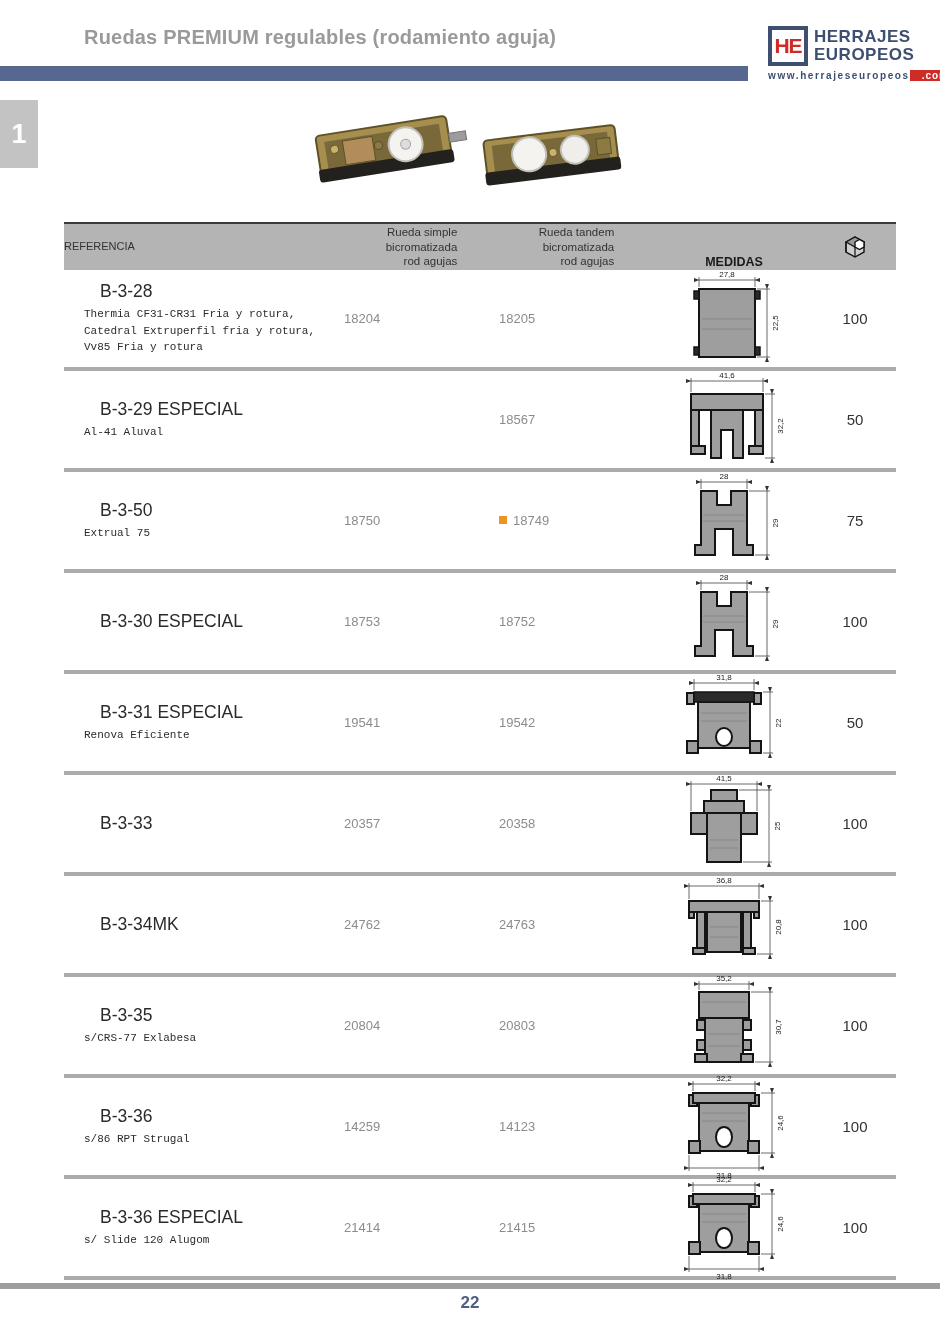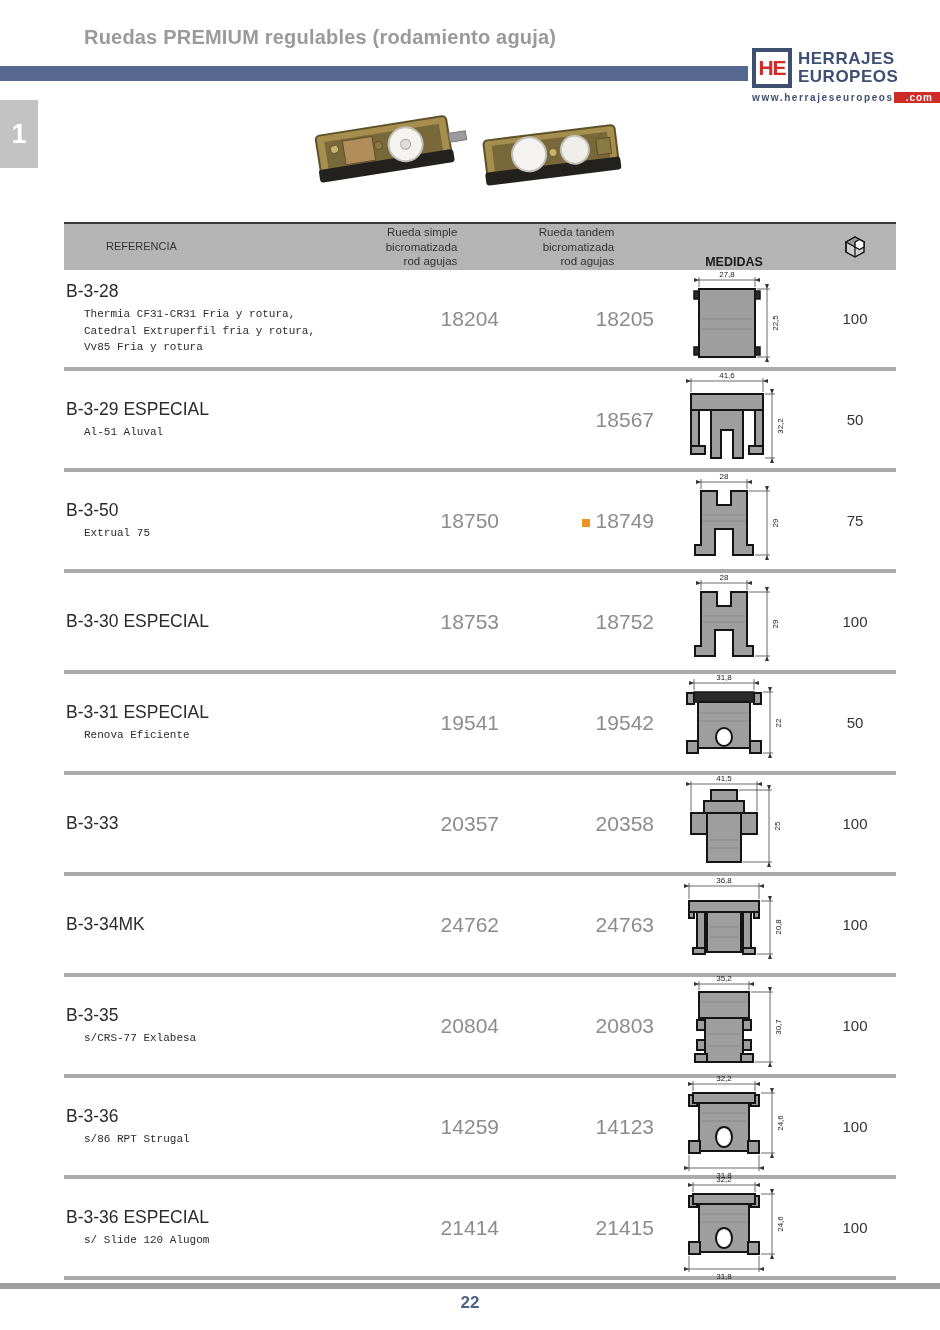--- a/index.html
+++ b/index.html
@@ -5,21 +5,21 @@
   * { margin:0; padding:0; box-sizing:border-box; }
   body { background:#fff; }
   .page { position:relative; width:940px; height:1330px; background:#fff;
           font-family:"Liberation Sans", sans-serif; overflow:hidden; }
 
   
   .title { position:absolute; left:84px; top:26px; font-size:20px; font-weight:bold;
            color:#9a9a9a; letter-spacing:0.2px; }
   .accent-bar { position:absolute; left:0; top:66px; width:748px; height:15px; background:#56688f; }
 
-  .logo { position:absolute; left:752px; top:26px; width:162px;margin-top:22px; }
+  .logo { position:absolute; left:768px; top:26px; width:162px; }
   .logo-top { display:flex; align-items:center; gap:6px; }
   .monogram { width:40px; height:40px; border:4px solid #3e4f72; background:#fff;
               display:flex; align-items:center; justify-content:center;
               color:#cf2b27; font-weight:bold; font-size:21px; letter-spacing:-1px; }
   .brand { color:#3e4f72; font-weight:bold; font-size:17px; line-height:18px; letter-spacing:0.5px; }
   .weburl { margin-top:4px; text-align:right; font-size:10px; font-weight:bold;
             color:#3e4f72; letter-spacing:1.6px; white-space:nowrap; }
   .weburl .tld { background:#cf2b27; color:#fff; padding:0 12px; letter-spacing:1px; }
 
   .tab1 { position:absolute; left:0; top:100px; width:38px; height:68px; background:#c3c3c3;
@@ -29,32 +29,32 @@
   .photo { position:absolute; }
   .photo-left { left:305px; top:102px; }
   .photo-right { left:472px; top:110px; }
 
   
   .table { position:absolute; left:64px; top:222px; width:832px; }
   .thead { display:flex; background:#b4b4b4; border-top:2px solid #3a3a3a; height:48px; }
   .th { display:flex; align-items:center; justify-content:center; color:#333;
         font-size:11.5px; line-height:1.25; text-align:center; }
   .pre { white-space:pre-line;text-align:right; }
-  .th-ref { width:280px; justify-content:flex-start; padding-left:42px; font-size:11px; }
+  .th-ref { width:280px; justify-content:flex-start; font-size:11px; }
   .th-simple { width:155px; }
   .th-tandem { width:155px; }
   .th-med { width:160px; font-weight:bold; font-size:12.5px; color:#1a1a1a;margin-top:32px; }
   .th-pack { width:82px; }
 
   .row { display:flex; align-items:center; height:101px; border-bottom:4px solid #ababab; }
   .c1 { width:280px; height:100%; display:flex; flex-direction:column; justify-content:center; padding-left:2px; }
-  .ref { font-size:17.5px; color:#2b2b2b; }
+  .ref { font-size:17.5px; color:#2b2b2b;margin-left:34px; }
   .sub { font-size:11px; color:#2b2b2b; padding-left:18px; margin-top:4px; line-height:1.5; max-width:258px;font-family:Liberation Mono, monospace; }
   .sub:empty { display:none; }
-  .c2, .c3 { width:155px; text-align:right; font-size:21px; color:#8c8c8c; }
+  .c2, .c3 { width:155px; text-align:left; font-size:13px; color:#8c8c8c; }
   .c3 .marker { display:inline-block; width:8px; height:8px; background:#ef941f; margin-right:6px; vertical-align:1px; }
   .c4 { width:160px; display:flex; justify-content:center; }
   .c5 { width:82px; text-align:center; font-size:15px; color:#333; }
 
   svg text { font-family:"Liberation Sans", sans-serif; font-size:8px; fill:#222; }
   .prof { fill:#9e9e9e; stroke:#141414; stroke-width:2; }
   .profd { fill:#2a2a2a; stroke:#141414; stroke-width:1.5; }
   .hole { fill:#fff; stroke:#141414; stroke-width:2; }
   .tex { stroke:#777; stroke-width:1; opacity:0.55; }
   .ext { stroke:#444; stroke-width:0.8; fill:none; }
@@ -163,21 +163,21 @@
           <line class="ext" x1="98" y1="20" x2="98" y2="88" marker-start="url(#ar)" marker-end="url(#ar)"></line>
           <text x="106" y="57" text-anchor="middle" transform="rotate(-90 106 54)">22,5</text>
         </svg>
       </div>
       <div class="c5">100</div>
     </div>
 
     <div class="row">
       <div class="c1">
           <div class="ref">B-3-29 ESPECIAL</div>
-        <div class="sub">Al-51 Aluval</div>
+        <div class="sub">Al-41 Aluval</div>
         </div>
       <div class="c2"></div>
       <div class="c3"><span>18567</span></div>
       <div class="c4">
         <svg width="130" height="100" viewBox="0 0 130 100">
           <rect class="prof" x="22" y="24" width="72" height="16"></rect>
           <rect class="prof" x="22" y="40" width="8" height="44"></rect>
             <rect class="prof" x="22" y="76" width="14" height="8"></rect>
           <rect class="prof" x="86" y="40" width="8" height="44"></rect>
             <rect class="prof" x="80" y="76" width="14" height="8"></rect>

